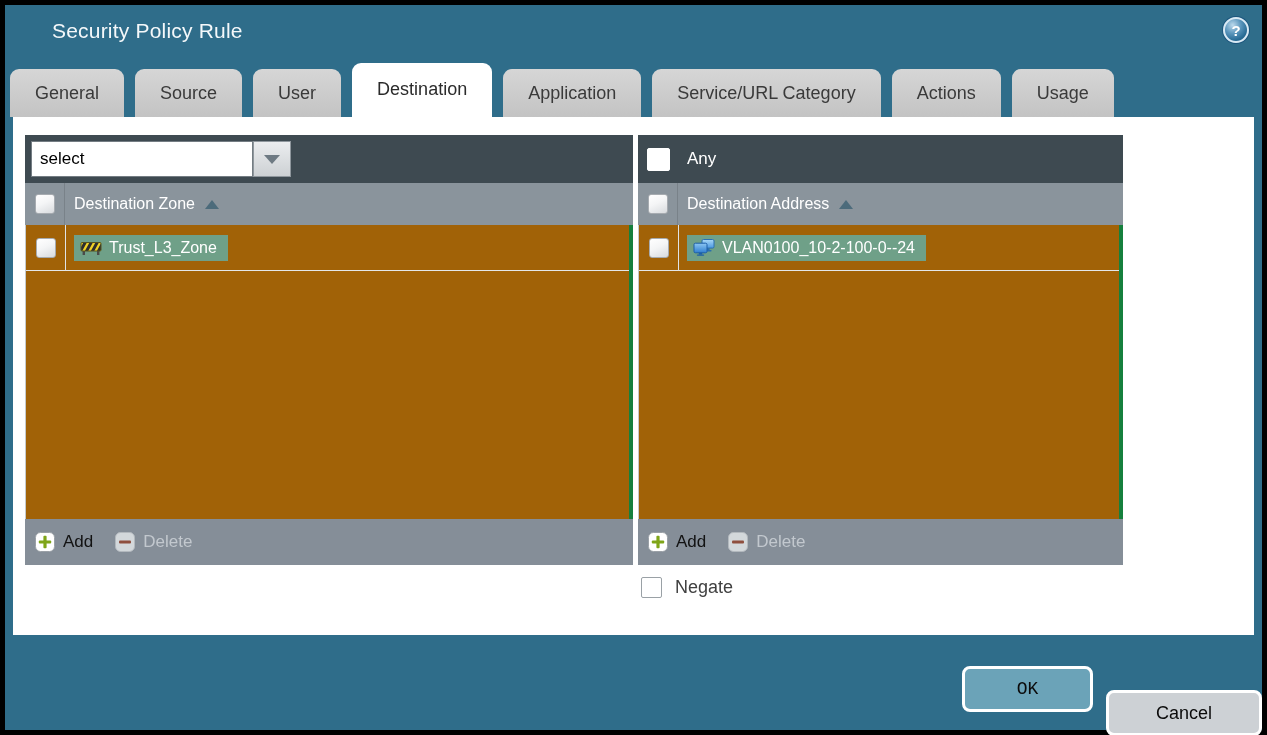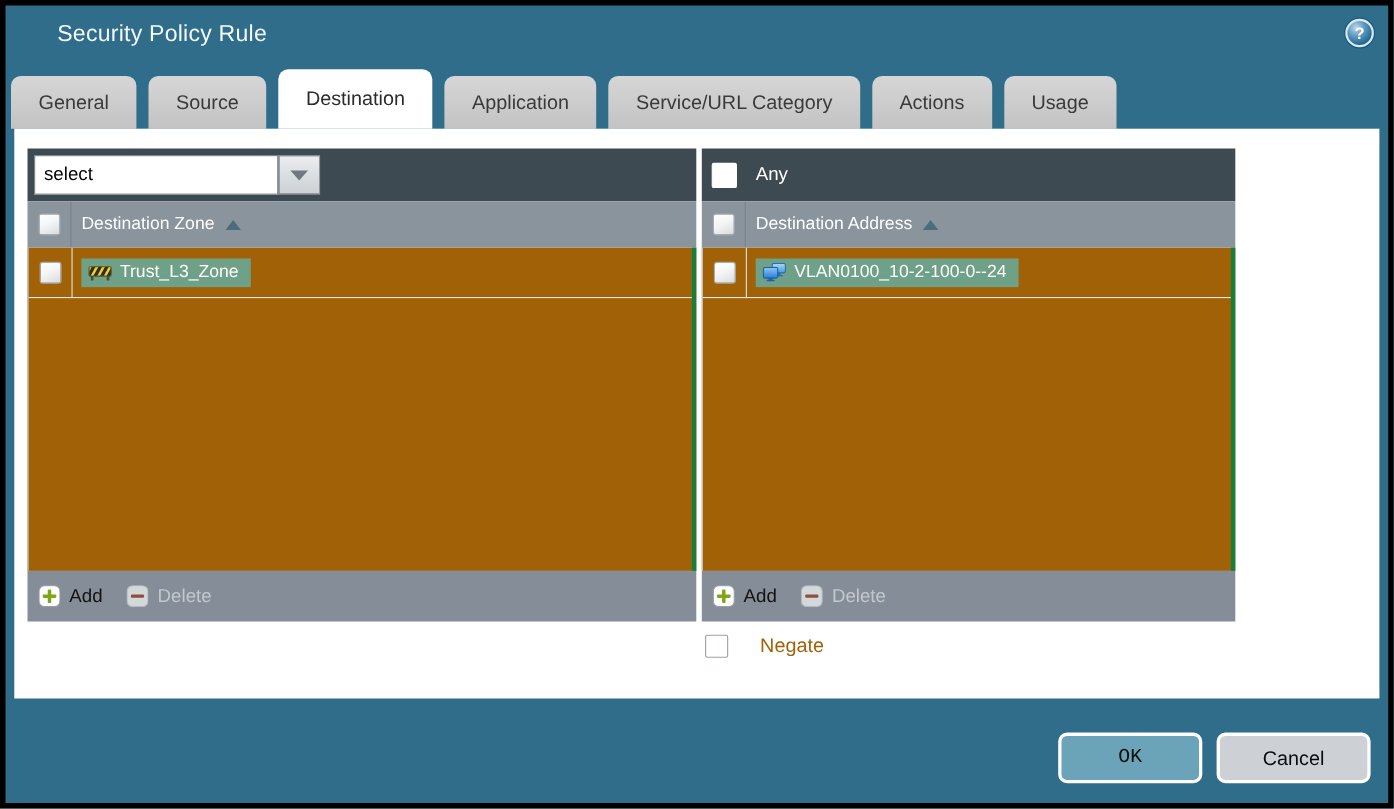--- a/index.html
+++ b/index.html
@@ -145,47 +145,48 @@
   .ft-btn { display: inline-flex; align-items: center; gap: 8px; cursor: pointer; justify-content: center; }
   .ft-btn .lbl { font-size: 17px; color: #121212; }
   .ft-btn.disabled { cursor: default; }
   .ft-btn.disabled .lbl { color: #c2c8ce; }
 
   
   .negate-row {
     position: absolute; left: 628px; top: 460px;
     display: flex; align-items: center; gap: 13px;
   }
-  .negate-row .lbl { font-size: 18px; color: #a16207; margin-left: 16px; }
+  .negate-row .lbl { font-size: 18px; color: #404040; }
 
   
   .btn {
     position: absolute; top: 661px; height: 46px;
     border: 3px solid #fff; border-radius: 8px;
     font-family: "Liberation Sans", sans-serif; font-size: 18px; color: #0b0b0b;
     cursor: pointer;
   }
   .btn-ok     { left: 957px;  width: 131px; background: #6BA3B8; font-family: Liberation Mono, monospace; }
-  .btn-cancel { left: 1101px; width: 140px; background: #CDD1D5; }
+  .btn-cancel { left: 1101px; width: 156px; background: #CDD1D5; margin-top: 24px; }
 
   svg { display: block; }
 </style>
 </head>
 <body>
 
 <div class="dialog">
 
   <div class="window-title">Security Policy Rule</div>
   <div class="help-icon">
     <span>?</span>
   </div>
 
   <div class="tabstrip">
     <div class="tab">General</div>
     <div class="tab">Source</div>
+    <div class="tab">User</div>
     <div class="tab active">Destination</div>
     <div class="tab">Application</div>
     <div class="tab">Service/URL Category</div>
     <div class="tab">Actions</div>
     <div class="tab">Usage</div>
   </div>
 
   <div class="content">
 
     <div class="panel panel-left">

